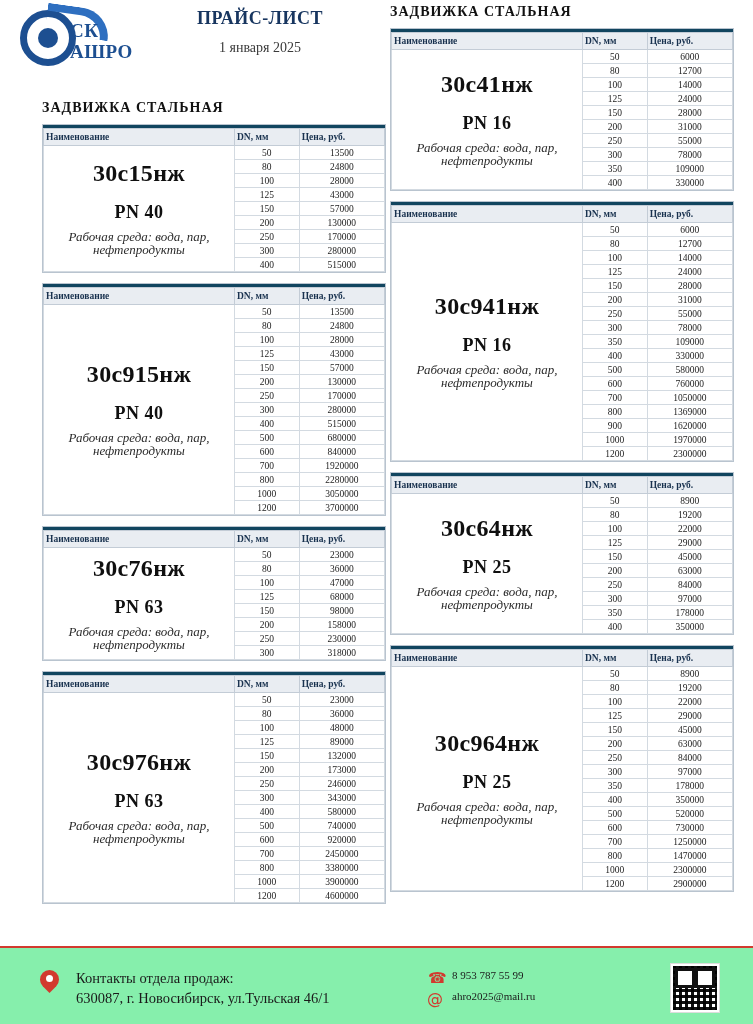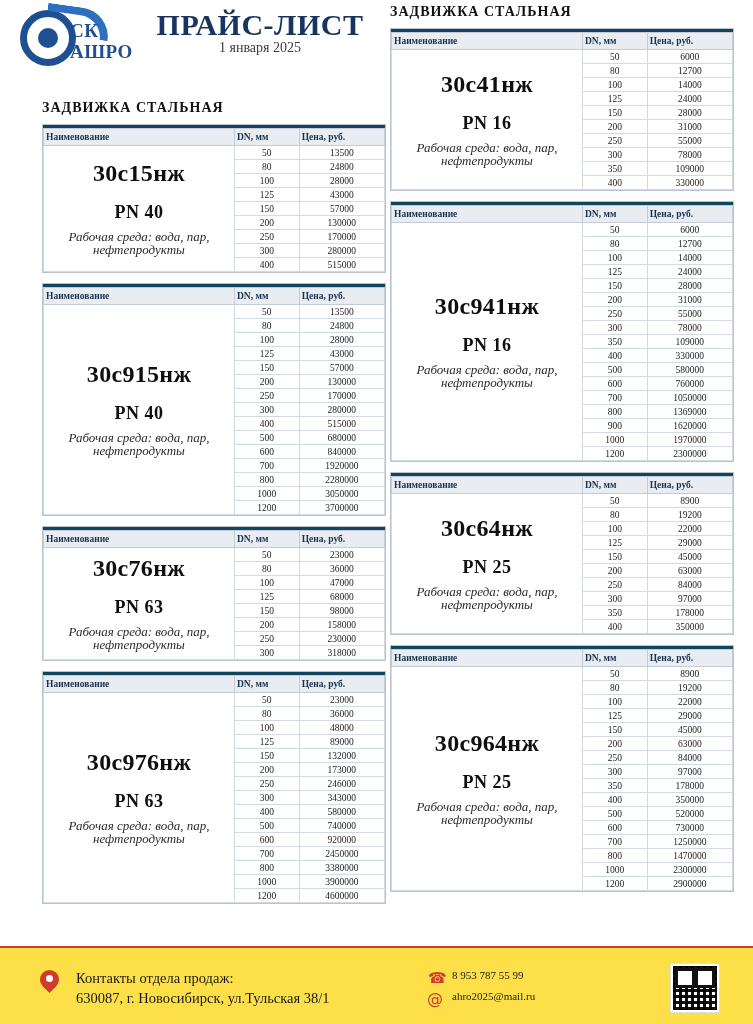--- a/index.html
+++ b/index.html
@@ -69,21 +69,21 @@
     color: #1d4f91;
     letter-spacing: 0.5px;
   }
   .title-main {
     position: absolute;
     left: 150px; top: 8px;
     width: 220px;
     text-align: center;
     font-family: "Liberation Serif", serif;
     font-weight: bold;
-    font-size: 30px;
+    font-size: 18px;
     letter-spacing: 0.5px;
     color: #17355f;
   }
   .title-date {
     position: absolute;
     left: 150px; top: 40px;
     width: 220px;
     text-align: center;
     font-family: "Liberation Serif", serif;
     font-size: 14px;
@@ -177,21 +177,21 @@
   col.c-dn { width: 19%; }
   col.c-price { width: 25%; }
 
   
   .footer {
     position: absolute;
     left: 0; bottom: 0;
     width: 753px;
     height: 78px;
     border-top: 2px solid #d23a2e;
-    background: #fde047;
+    background: #86efac;
   }
   .footer-inner {
     position: relative;
     width: 100%; height: 100%;
   }
   .pin-icon {
     position: absolute;
     left: 40px; top: 22px;
     width: 20px; height: 26px;
   }
@@ -878,21 +878,21 @@
   </div>
 
   <div class="footer">
     <div class="footer-inner">
       <div class="pin-icon">
         <div class="pin-body"></div>
         <div class="pin-dot"></div>
       </div>
       <div class="contacts">
         <div>Контакты отдела продаж:</div>
-        <div>630087, г. Новосибирск, ул.Тульская 38/1</div>
+        <div>630087, г. Новосибирск, ул.Тульская 46/1</div>
       </div>
       <div class="ph-icon">☎</div>
       <div class="phone-line">8 953 787 55 99</div>
       <div class="at-icon">@</div>
       <div class="mail-line">ahro2025@mail.ru</div>
       <div class="qr"></div>
     </div>
   </div>
 
 </div>

